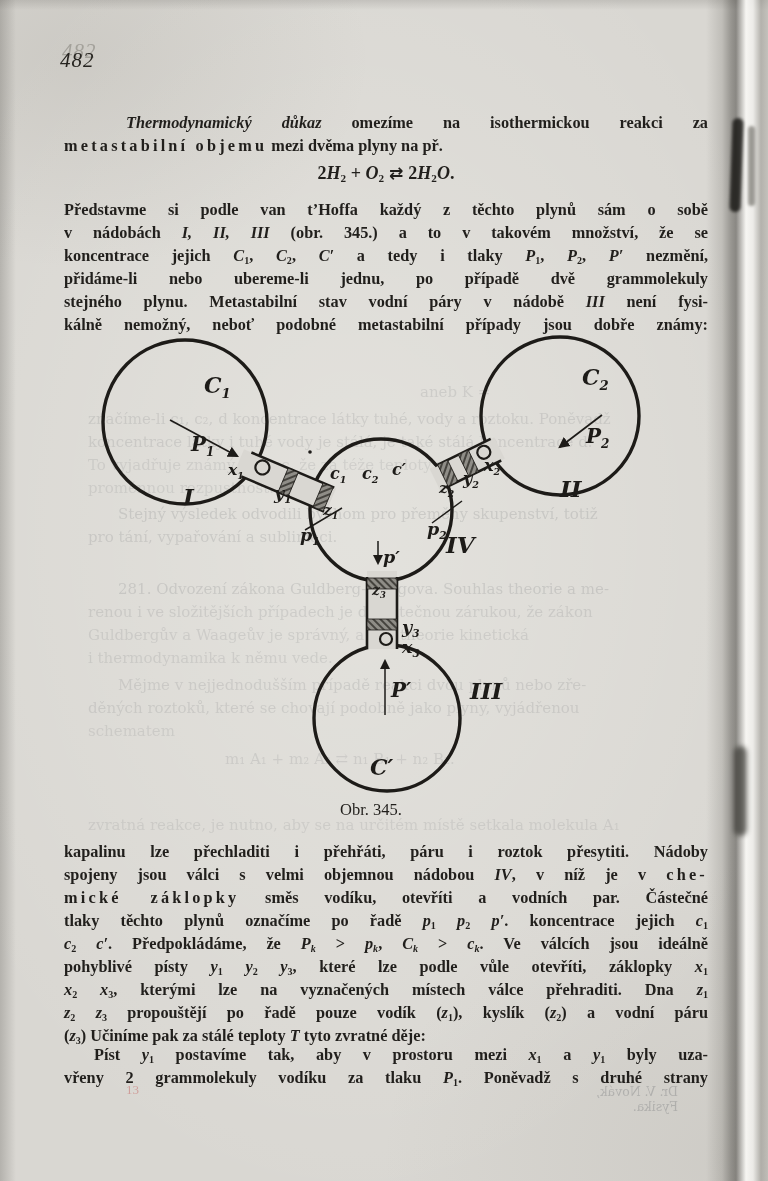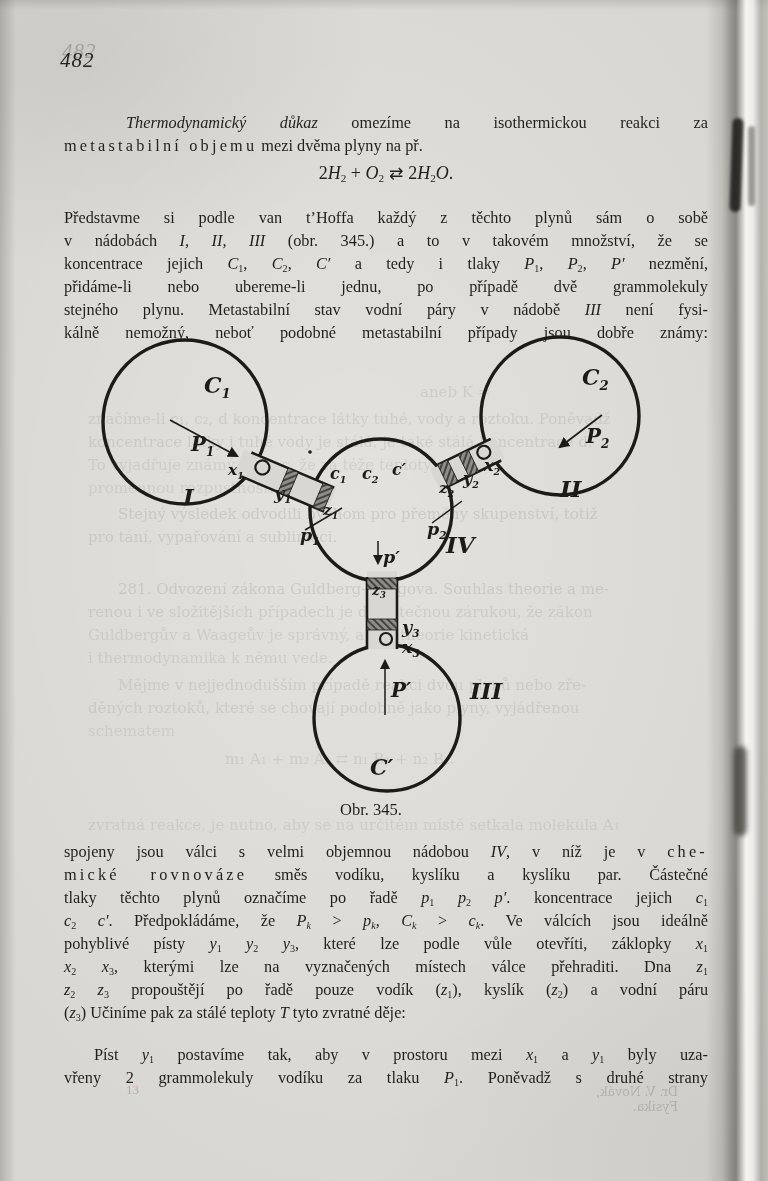--- a/index.html
+++ b/index.html
@@ -29,21 +29,21 @@
   .sm1b{position:absolute;right:13px;top:126px;width:7px;height:80px;background:#4a4840;
     opacity:.5;filter:blur(1.6px);border-radius:4px;}
   .sm2{position:absolute;right:21px;top:746px;width:13px;height:90px;background:#2b2a25;
     opacity:.65;filter:blur(2.4px);border-radius:8px;}
 
   .pagenum{position:absolute;left:60px;top:48px;font-size:21px;letter-spacing:1px;
     color:#262420;text-shadow:2px -9px 0 rgba(95,92,85,.38);font-style:italic;}
 
   #text-layer{position:absolute;left:64px;top:0;width:644px;}
   .para{position:absolute;left:0;width:644px;}
-  .line{height:23px;line-height:23px;font-size:16.3px;text-align:justify;white-space:nowrap;}
+  .line{height:23px;line-height:23px;font-size:16.3px;text-align:justify;white-space:nowrap;font-weight:bold;}
   .line.just{white-space:normal;text-align-last:justify;}
   .para.center .line{text-align:center;text-align-last:center;white-space:normal;}
   .para.eq .line{font-size:18px;height:30px;line-height:30px;}
   .seg-n{font-style:normal;}
   .seg-i{font-style:italic;}
   .seg-sp{letter-spacing:3.2px;}
   .seg-sub{font-size:.62em;vertical-align:-.28em;}
   .seg-isub{font-size:.62em;vertical-align:-.28em;font-style:italic;}
   .seg-ar{font-family:"DejaVu Sans","DejaVu Serif",sans-serif;padding:0 5px;font-size:.95em;}
 
@@ -92,31 +92,32 @@
   </div>
 
 <div id="text-layer">
     <div class="para" style="top: 111px;">
       <div class="line just" style="text-indent: 62px;"><span class="seg-i">Thermodynamický důkaz</span><span class="seg-n"> omezíme na isothermickou reakci za</span></div>
       <div class="line"><span class="seg-sp">metastabilní objemu</span><span class="seg-n"> mezi dvěma plyny na př.</span></div>
     </div>
     <div class="para eq center" style="top: 158px;">
       <div class="line"><span class="seg-n">2</span><span class="seg-i">H</span><span class="seg-sub">2</span><span class="seg-n"> + </span><span class="seg-i">O</span><span class="seg-sub">2</span><span class="seg-ar">⇄</span><span class="seg-n">2</span><span class="seg-i">H</span><span class="seg-sub">2</span><span class="seg-i">O</span><span class="seg-n">.</span></div>
     </div>
-    <div class="para" style="top: 198px; margin-top: 8px;">
+    <div class="para" style="top: 198px;">
       <div class="line just"><span class="seg-n">Představme si podle van t’Hoffa každý z těchto plynů sám o sobě</span></div>
       <div class="line just"><span class="seg-n">v nádobách </span><span class="seg-i">I, II, III</span><span class="seg-n"> (obr. 345.) a to v takovém množství, že se</span></div>
       <div class="line just"><span class="seg-n">koncentrace jejich </span><span class="seg-i">C</span><span class="seg-sub">1</span><span class="seg-n">, </span><span class="seg-i">C</span><span class="seg-sub">2</span><span class="seg-n">, </span><span class="seg-i">C′</span><span class="seg-n"> a tedy i tlaky </span><span class="seg-i">P</span><span class="seg-sub">1</span><span class="seg-n">, </span><span class="seg-i">P</span><span class="seg-sub">2</span><span class="seg-n">, </span><span class="seg-i">P′</span><span class="seg-n"> nezmění,</span></div>
       <div class="line just"><span class="seg-n">přidáme-li nebo ubereme-li jednu, po případě dvě grammolekuly</span></div>
       <div class="line just"><span class="seg-n">stejného plynu. Metastabilní stav vodní páry v nádobě </span><span class="seg-i">III</span><span class="seg-n"> není fysi-</span></div>
       <div class="line just"><span class="seg-n">kálně nemožný, neboť podobné metastabilní případy jsou dobře známy:</span></div>
     </div>
     <div class="para" style="top: 840px;">
+      <div class="line just"><span class="seg-n">kapalinu lze přechladiti i přehřáti, páru i roztok přesytiti. Nádoby</span></div>
       <div class="line just"><span class="seg-n">spojeny jsou válci s velmi objemnou nádobou </span><span class="seg-i">IV</span><span class="seg-n">, v níž je v </span><span class="seg-sp">che-</span></div>
-      <div class="line just"><span class="seg-sp">mické rovnováze</span><span class="seg-n"> směs vodíku, kyslíku a kyslíku par. Částečné</span></div>
+      <div class="line just"><span class="seg-sp">mické záklopky</span><span class="seg-n"> směs vodíku, otevříti a vodních par. Částečné</span></div>
       <div class="line just"><span class="seg-n">tlaky těchto plynů označíme po řadě </span><span class="seg-i">p</span><span class="seg-sub">1</span><span class="seg-n"> </span><span class="seg-i">p</span><span class="seg-sub">2</span><span class="seg-n"> </span><span class="seg-i">p′</span><span class="seg-n">. koncentrace jejich </span><span class="seg-i">c</span><span class="seg-sub">1</span></div>
       <div class="line just"><span class="seg-i">c</span><span class="seg-sub">2</span><span class="seg-n"> </span><span class="seg-i">c′</span><span class="seg-n">. Předpokládáme, že </span><span class="seg-i">P</span><span class="seg-isub">k</span><span class="seg-n"> &gt; </span><span class="seg-i">p</span><span class="seg-isub">k</span><span class="seg-n">, </span><span class="seg-i">C</span><span class="seg-isub">k</span><span class="seg-n"> &gt; </span><span class="seg-i">c</span><span class="seg-isub">k</span><span class="seg-n">. Ve válcích jsou ideálně</span></div>
       <div class="line just"><span class="seg-n">pohyblivé písty </span><span class="seg-i">y</span><span class="seg-sub">1</span><span class="seg-n"> </span><span class="seg-i">y</span><span class="seg-sub">2</span><span class="seg-n"> </span><span class="seg-i">y</span><span class="seg-sub">3</span><span class="seg-n">, které lze podle vůle otevříti, záklopky </span><span class="seg-i">x</span><span class="seg-sub">1</span></div>
       <div class="line just"><span class="seg-i">x</span><span class="seg-sub">2</span><span class="seg-n"> </span><span class="seg-i">x</span><span class="seg-sub">3</span><span class="seg-n">, kterými lze na vyznačených místech válce přehraditi. Dna </span><span class="seg-i">z</span><span class="seg-sub">1</span></div>
       <div class="line just"><span class="seg-i">z</span><span class="seg-sub">2</span><span class="seg-n"> </span><span class="seg-i">z</span><span class="seg-sub">3</span><span class="seg-n"> propouštějí po řadě pouze vodík (</span><span class="seg-i">z</span><span class="seg-sub">1</span><span class="seg-n">), kyslík (</span><span class="seg-i">z</span><span class="seg-sub">2</span><span class="seg-n">) a vodní páru</span></div>
       <div class="line"><span class="seg-n">(</span><span class="seg-i">z</span><span class="seg-sub">3</span><span class="seg-n">)  Učiníme pak za stálé teploty </span><span class="seg-i">T</span><span class="seg-n"> tyto zvratné děje:</span></div>
     </div>
     <div class="para" style="top: 1043px;">
       <div class="line just" style="text-indent: 30px;"><span class="seg-n">Píst </span><span class="seg-i">y</span><span class="seg-sub">1</span><span class="seg-n"> postavíme tak, aby v prostoru mezi </span><span class="seg-i">x</span><span class="seg-sub">1</span><span class="seg-n"> a </span><span class="seg-i">y</span><span class="seg-sub">1</span><span class="seg-n"> byly uza-</span></div>
       <div class="line just"><span class="seg-n">vřeny 2 grammolekuly vodíku za tlaku </span><span class="seg-i">P</span><span class="seg-sub">1</span><span class="seg-n">. Poněvadž s druhé strany</span></div>

